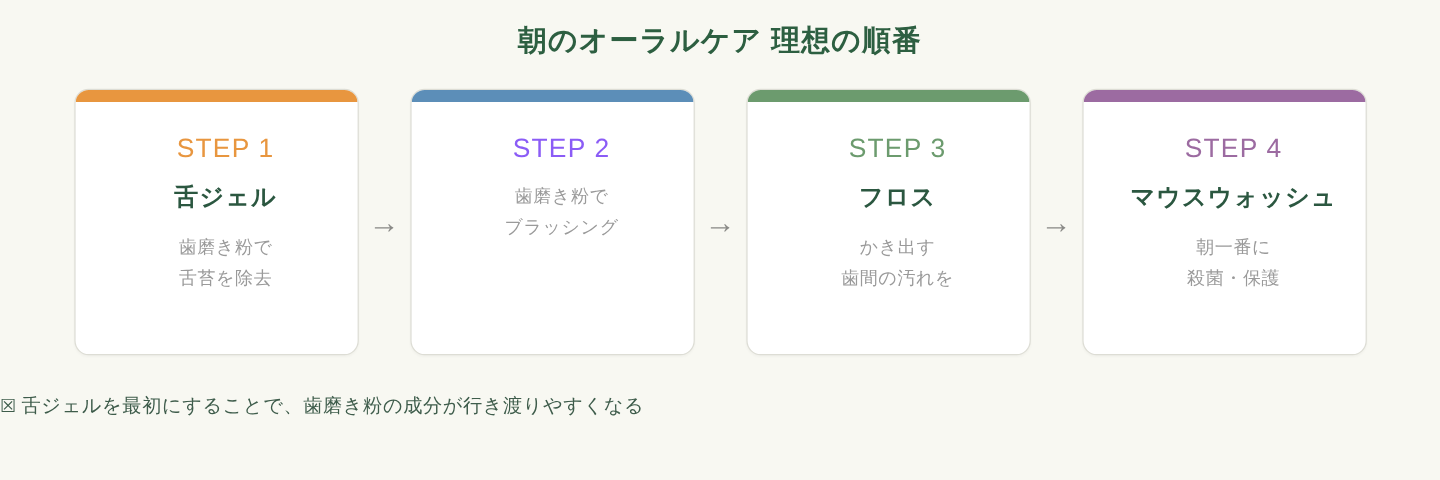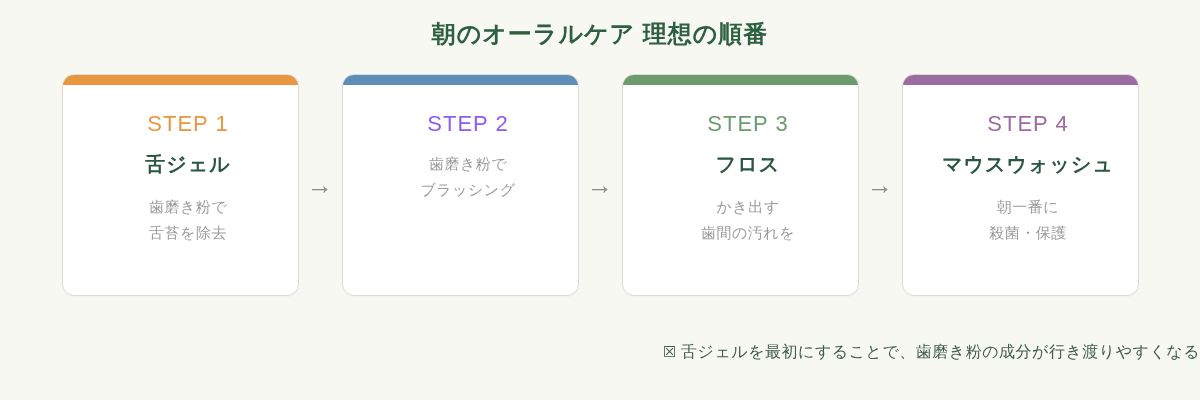--- a/index.html
+++ b/index.html
@@ -55,21 +55,21 @@
   }
   .connector {
     width: 43px;
     height: 222px;
     display: flex;
     align-items: center;
     justify-content: center;
     color: #8A8A87;
     font-size: 26px;
   }
-  .footer { margin-top: 46px; text-align: right; }
+  .footer { margin-top: 32px; text-align: left; }
   .footer-note {
     font-size: 16px;
     color: #3E5C4B;
     letter-spacing: 0.5px;
   }
   .tofu-icon { font-size: 15px; margin-right: 4px; }
   .footer-source {
     margin-top: 5px;
     font-size: 13px;
     color: #9A9A95;

